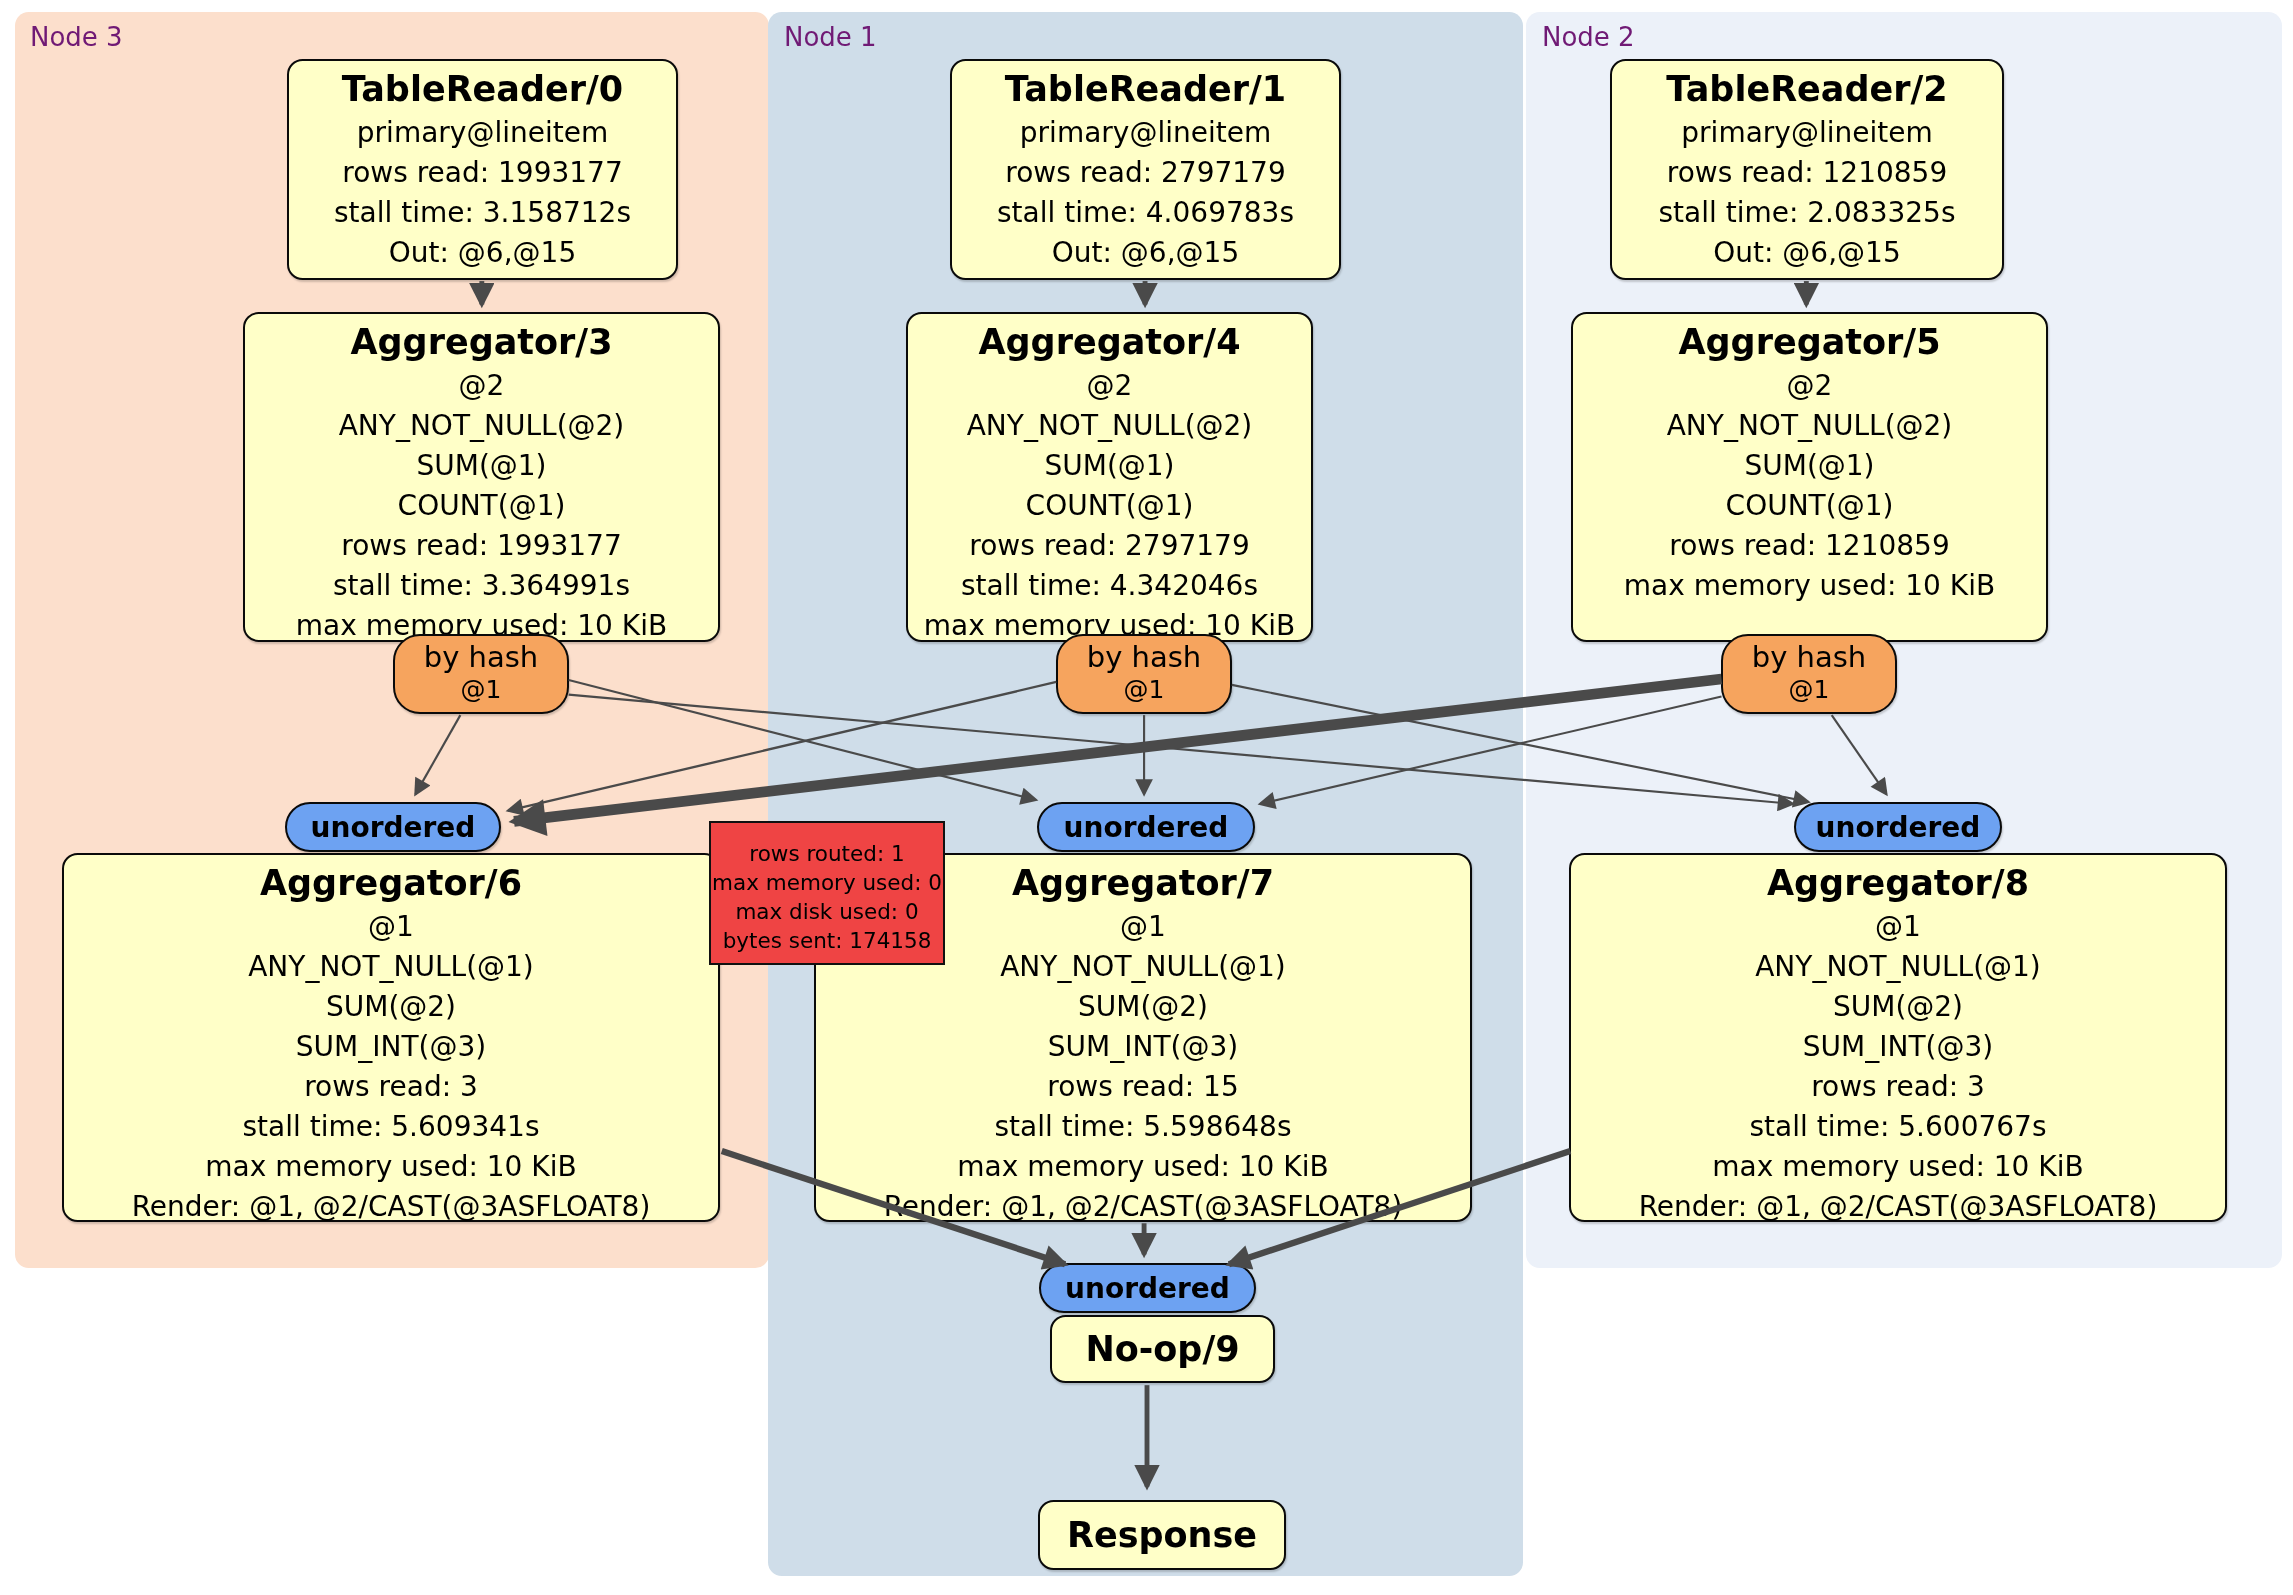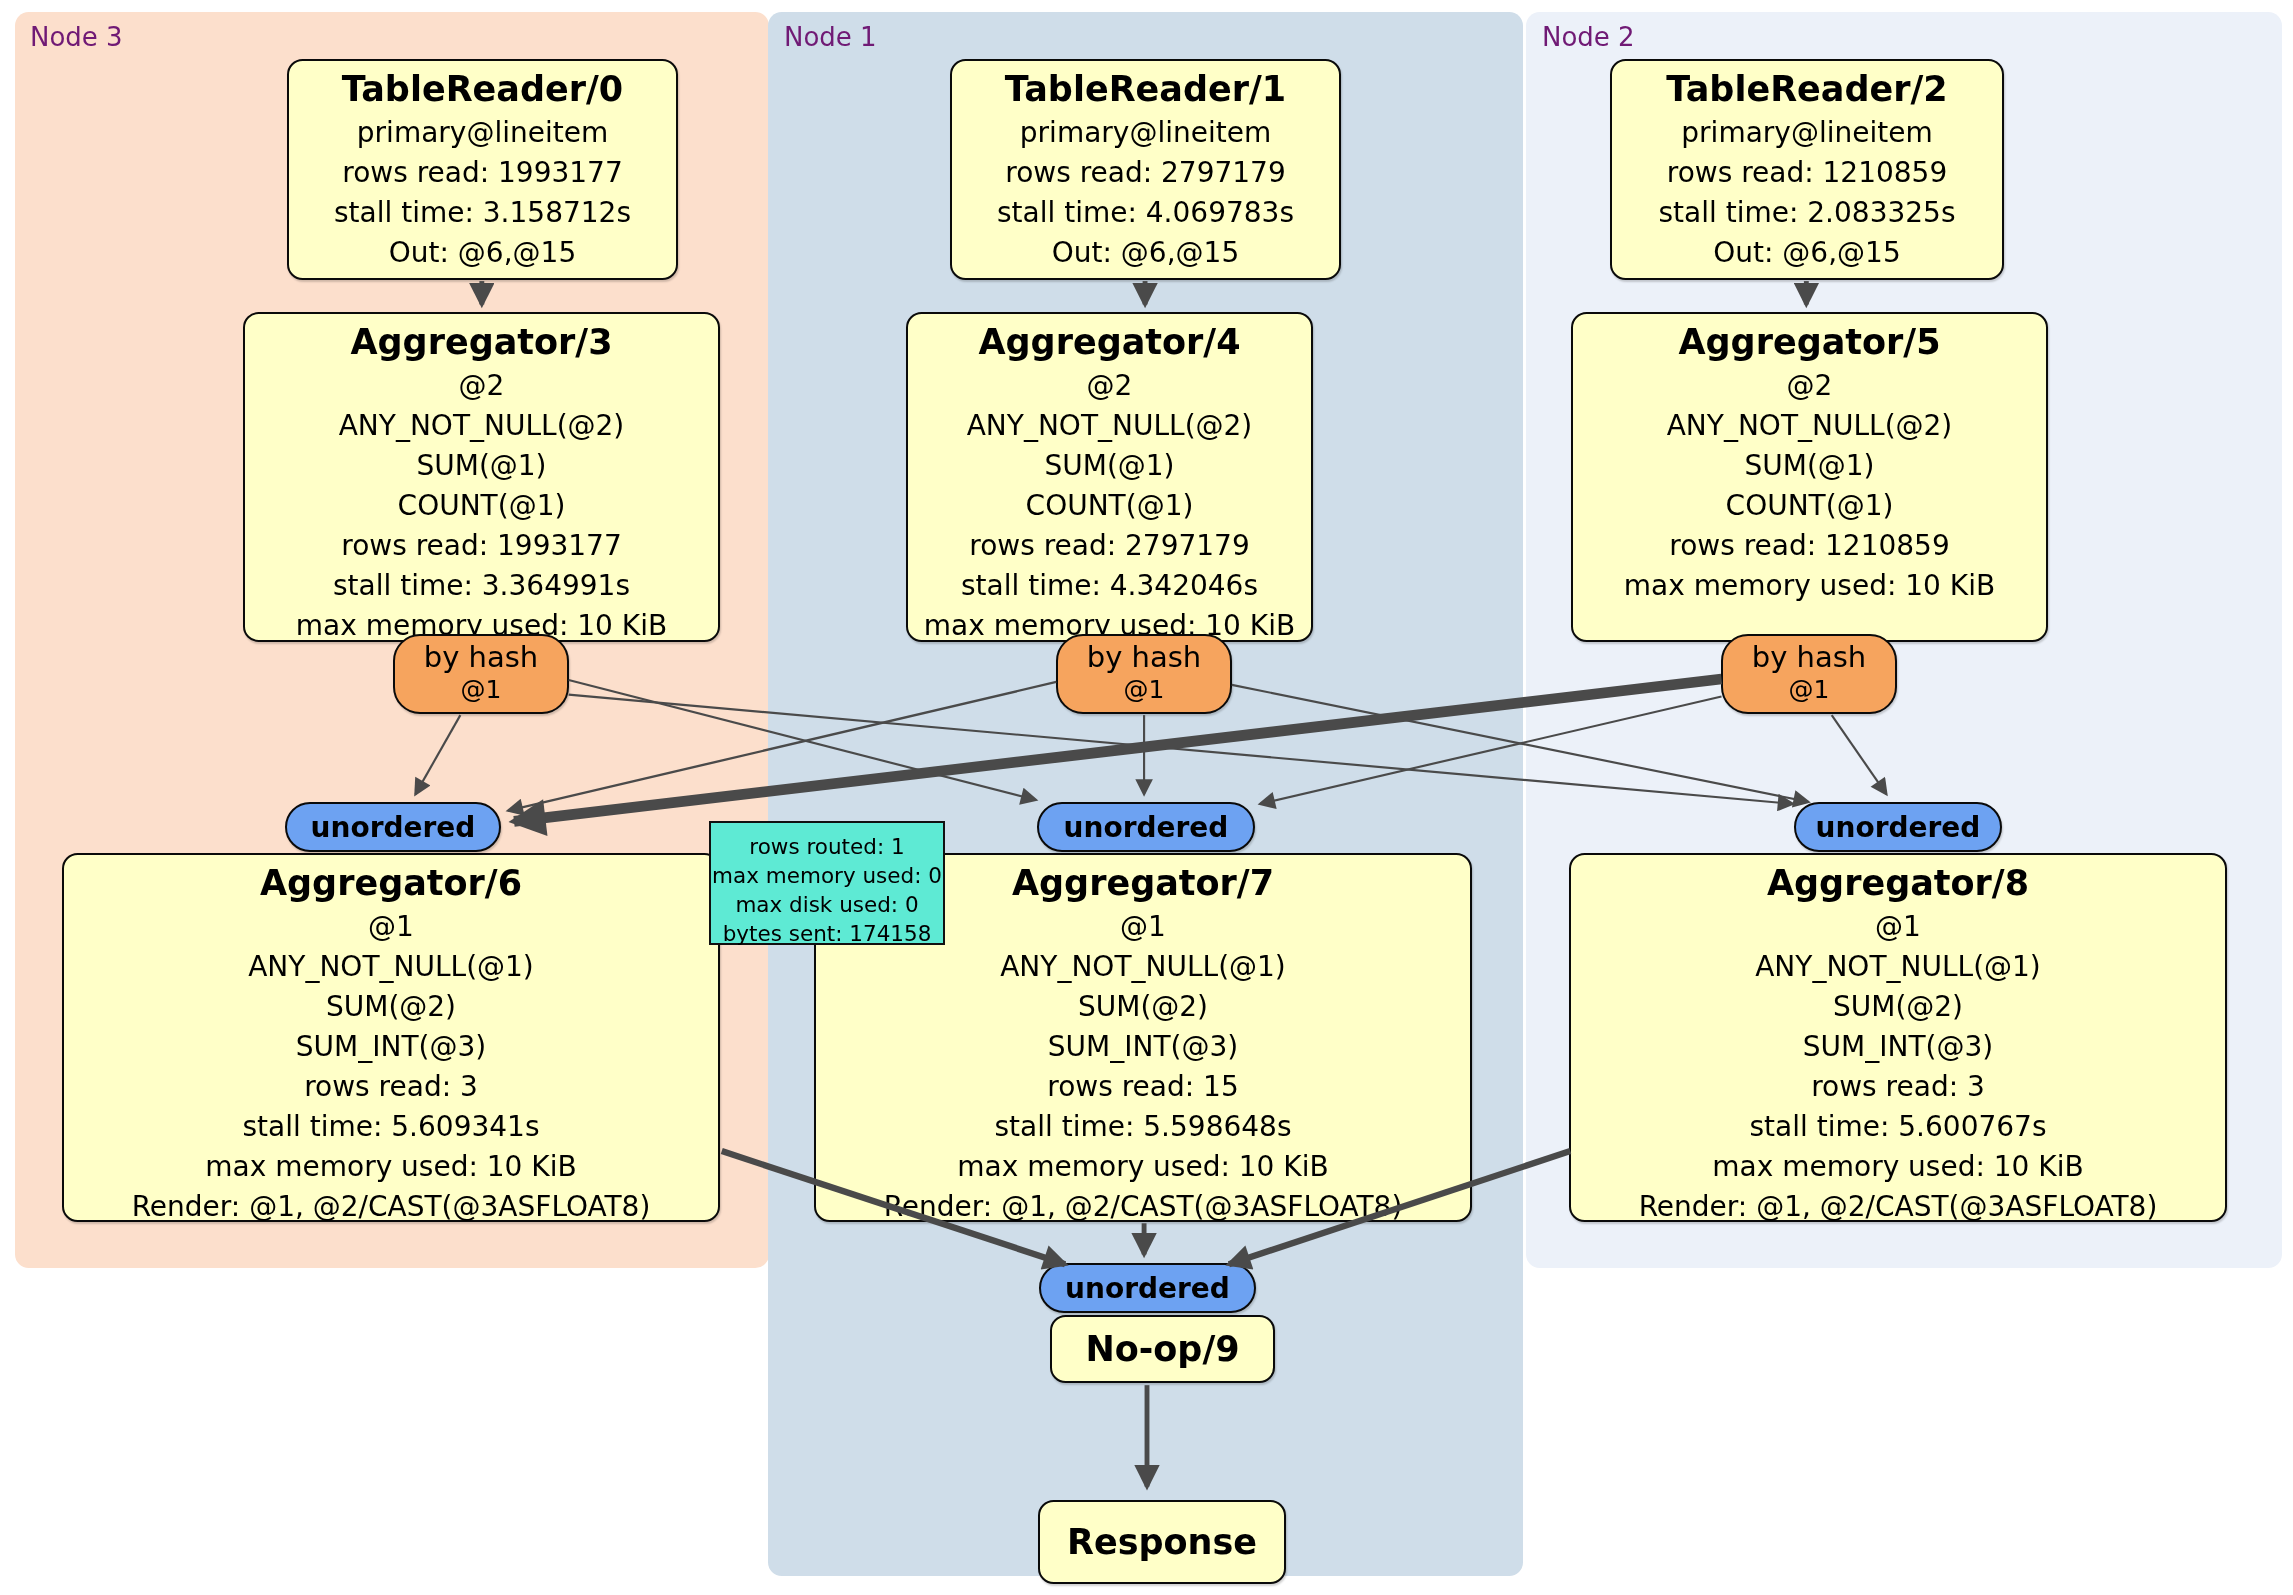--- a/index.html
+++ b/index.html
@@ -31,23 +31,23 @@
     display:flex;align-items:center;justify-content:center;
   }
   .small-box{
     position:absolute;background:#ffffc8;border:2.9px solid #0a0a0a;border-radius:15.6px;
     z-index:3;display:flex;align-items:center;justify-content:center;
     font-weight:bold;font-size:35px;box-shadow:1px 2px 2px rgba(0,0,0,0.18);
     box-sizing:border-box;
     margin-left:16px;
   }
   .tooltip{
-    position:absolute;left:709px;top:821px;width:236px;height:124px;
-    background:#5eead4;border:2.9px solid #111;z-index:6;text-align:center;
-    font-size:21.5px;line-height:29px;padding-top:9px;box-sizing:border-box;
+    position:absolute;left:709px;top:821px;width:236px;height:144px;
+    background:#ef4444;border:2.9px solid #111;z-index:6;text-align:center;
+    font-size:21.5px;line-height:29px;padding-top:16px;box-sizing:border-box;
   }
   svg.edges{position:absolute;left:0;top:0;z-index:5;pointer-events:none;}
 </style>
 </head>
 <body>
 
 <div class="panel" style="left:14.6px;top:11.7px;width:754px;height:1256px;background:#fcdfcc;"></div>
 <div class="panel" style="left:768px;top:11.7px;width:755px;height:1564px;background:#cfdde9;"></div>
 <div class="panel" style="left:1526px;top:11.7px;width:756px;height:1256px;background:#ecf1f9;"></div>
 
@@ -169,21 +169,21 @@
   <div class="l">SUM_INT(@3)</div>
   <div class="l">rows read: 3</div>
   <div class="l">stall time: 5.600767s</div>
   <div class="l">max memory used: 10 KiB</div>
   <div class="l">Render: @1, @2/CAST(@3ASFLOAT8)</div>
 </div>
 
 <div class="small-box" style="left:1034px;top:1315px;width:225px;height:68px;">
   <span>No-op/9</span>
 </div>
-<div class="small-box" style="left:1022px;top:1500px;width:248px;height:84px;">
+<div class="small-box" style="left:1022px;top:1500px;width:248px;height:70px;">
   <span>Response</span>
 </div>
 
 <div class="tooltip">
   <div>rows routed: 1</div>
   <div>max memory used: 0</div>
   <div>max disk used: 0</div>
   <div>bytes sent: 174158</div>
 </div>
 

